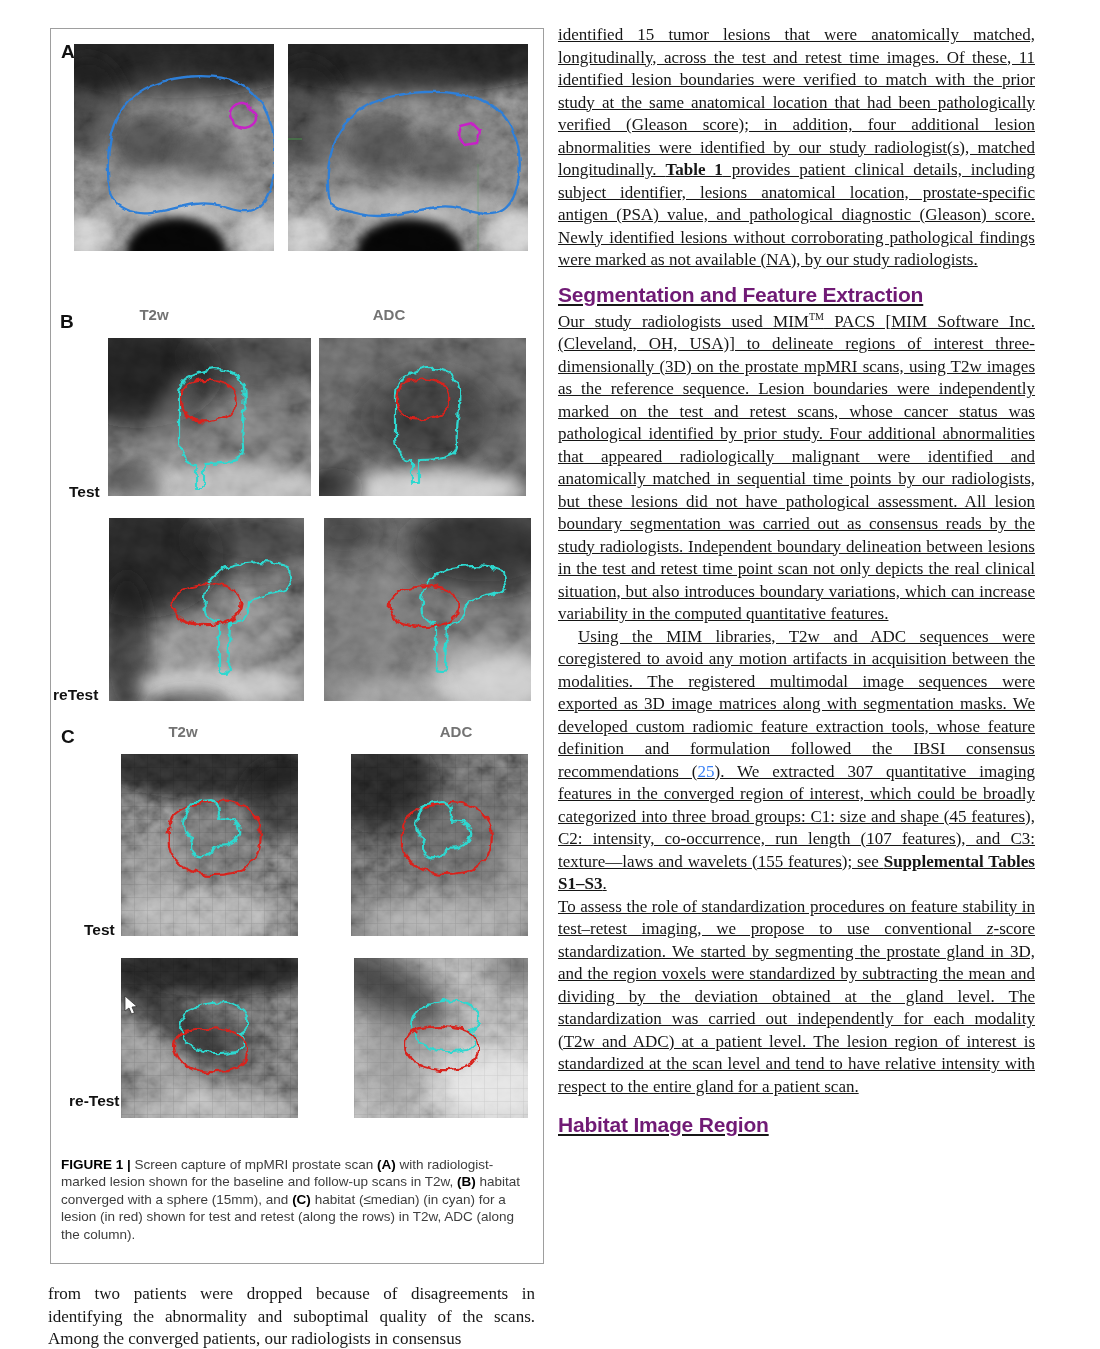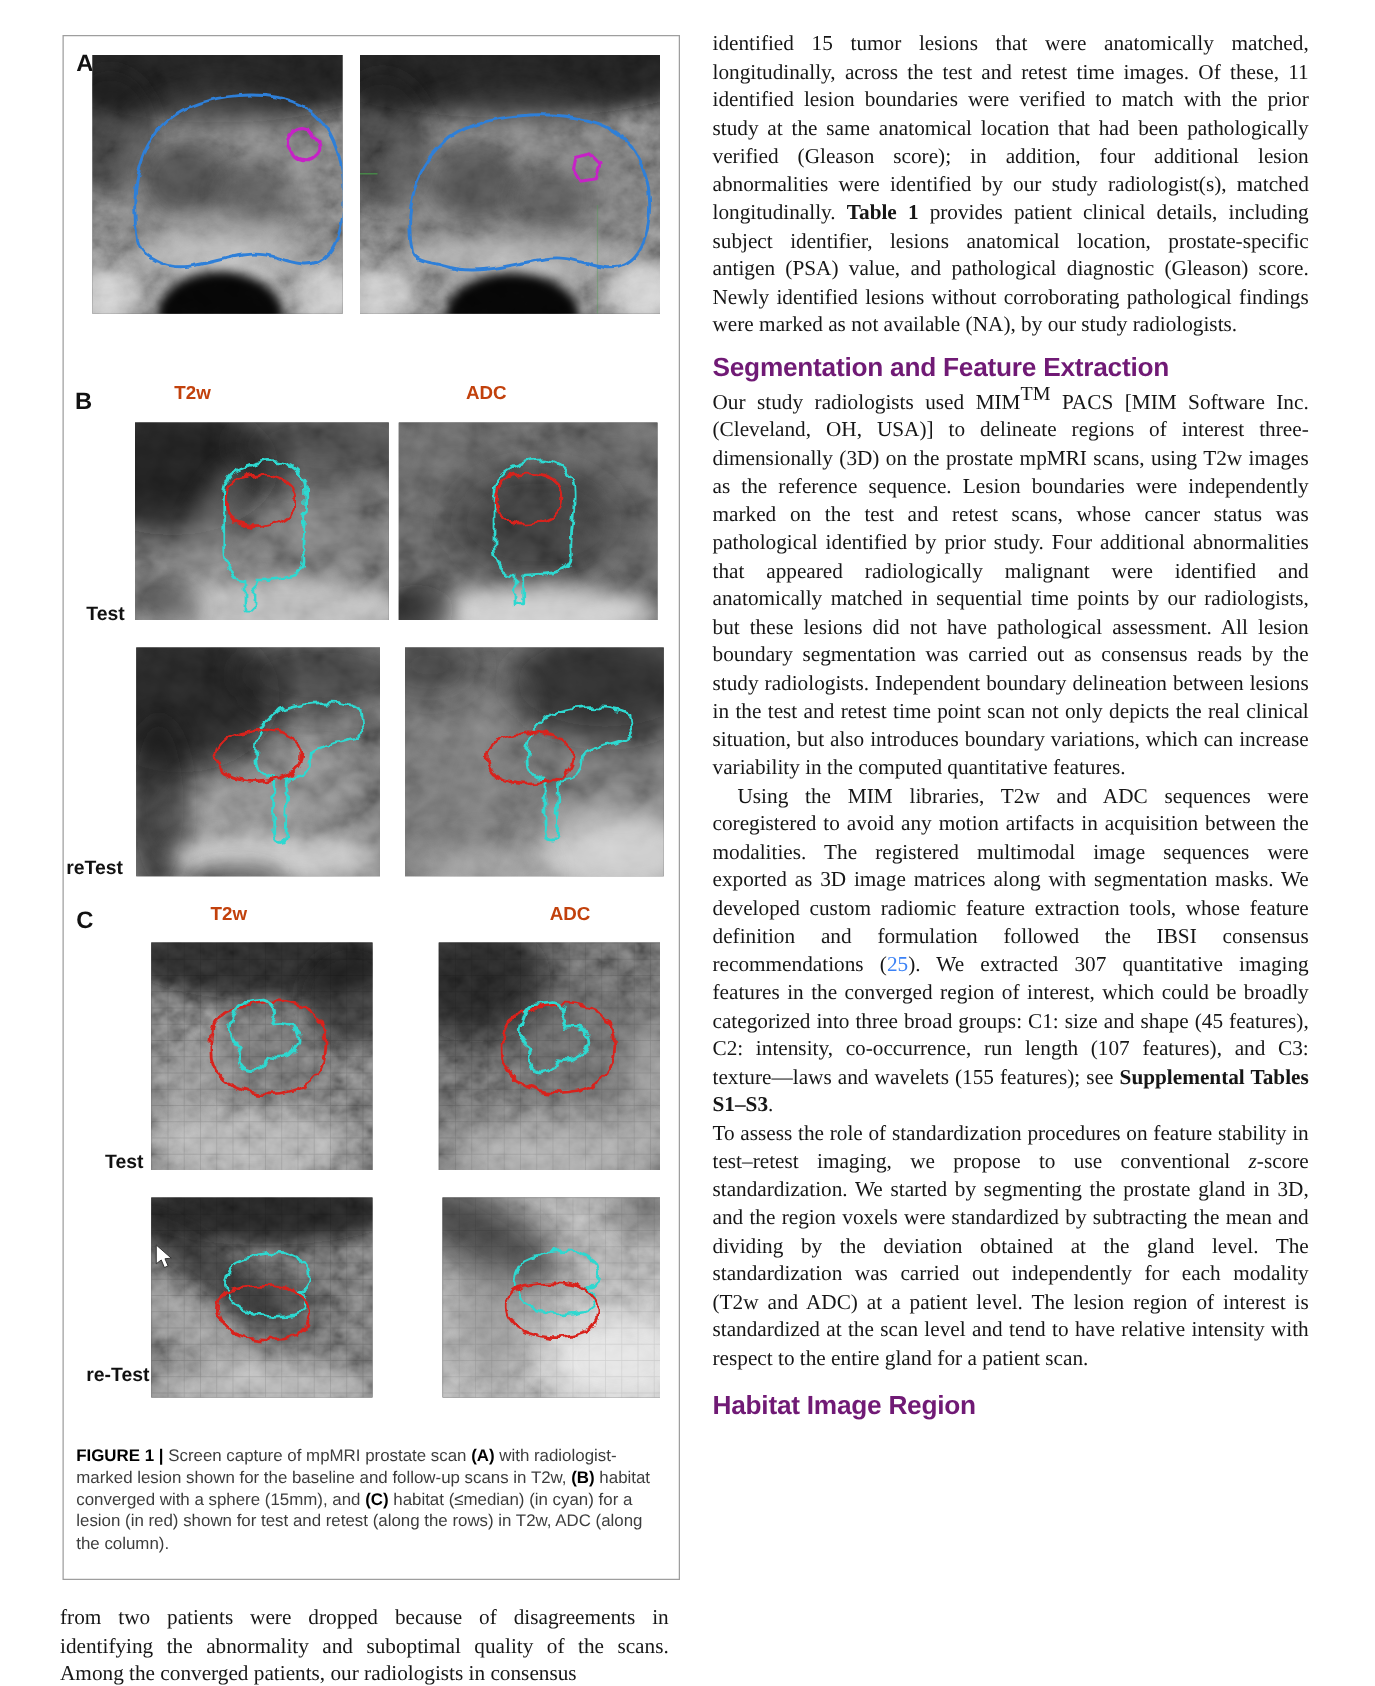--- a/index.html
+++ b/index.html
@@ -5,39 +5,39 @@
   html,body{margin:0;padding:0;background:#fff;}
   .page{position:relative;width:1100px;height:1349px;background:#ffffff;overflow:hidden;
         font-family:"Liberation Serif",serif;color:#161616;}
   
   .figure-box{position:absolute;left:50px;top:28px;width:492px;height:1234px;
               border:1px solid #9e9e9e;background:#fff;}
   .mri{position:absolute;display:block;background:#3a3a3a;}
   .panel-label{position:absolute;font-family:"Liberation Sans",sans-serif;font-weight:700;
                font-size:19px;color:#111;line-height:1;}
   .colhead{position:absolute;font-family:"Liberation Sans",sans-serif;font-weight:700;
-           font-size:15px;color:#c2410c;transform:translateX(-50%);line-height:1;}
+           font-size:15px;color:#737373;transform:translateX(-50%);line-height:1;}
   .rowlab{position:absolute;font-family:"Liberation Sans",sans-serif;font-weight:700;
           font-size:15.5px;color:#111;line-height:1;}
   .caption{position:absolute;left:10px;top:1113px;width:474px;
            font-family:"Liberation Sans",sans-serif;font-size:13.5px;line-height:17.5px;
            color:#3d3d3d;text-align:left;}
   .cap-b{font-weight:700;color:#000000;}
   
-  .col-right{position:absolute;left:570px;top:24px;width:477px;text-align:justify;}
+  .col-right{position:absolute;left:558px;top:24px;width:477px;text-align:justify;text-decoration:underline;}
   .col-left-bottom{position:absolute;left:48px;top:1283px;width:487px;text-align:justify;}
   .body-p{font-size:17px;line-height:22.5px;margin:0;color:#161616;}
   .indent{text-indent:20px;}
   h2.sec{font-family:"Liberation Sans",sans-serif;font-size:21px;line-height:25px;font-weight:700;
          color:#701a75;margin:10px 0 4px 0;text-align:left;letter-spacing:-0.2px;}
   h2.gap{margin-top:14px;}
   .bold{font-weight:700;}
   .ital{font-style:italic;}
   .cite{color:#3b82f6;}
-  sup.tm{font-size:16px;line-height:0;}
+  sup.tm{font-size:10px;line-height:0;}
 </style>
 </head>
 <body>
 
 <div class="page">
 
   <svg width="0" height="0" style="position:absolute" aria-hidden="true">
     <defs>
       <filter id="nzA" x="0" y="0" width="100%" height="100%">
         <feTurbulence type="fractalNoise" baseFrequency="0.05 0.06" numOctaves="4" seed="11"></feTurbulence>

